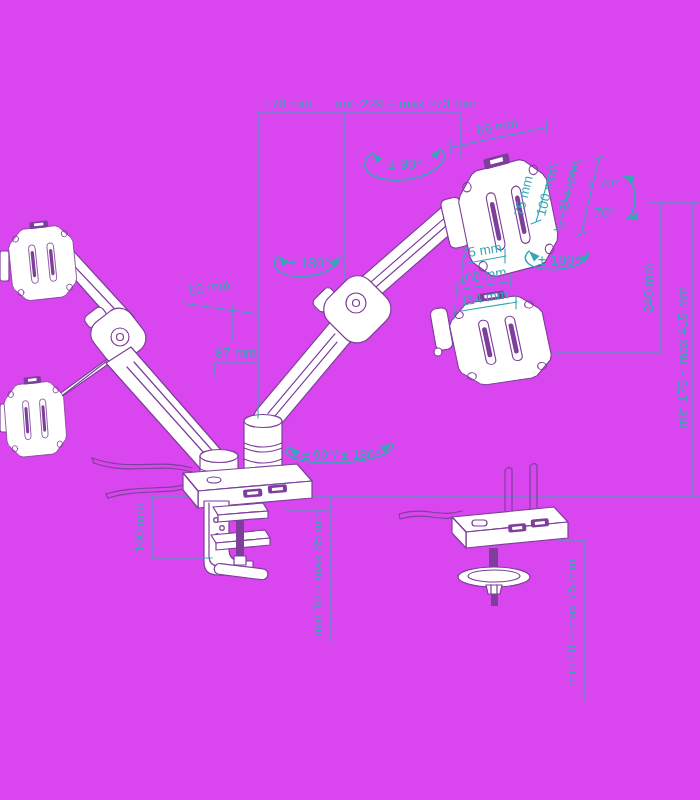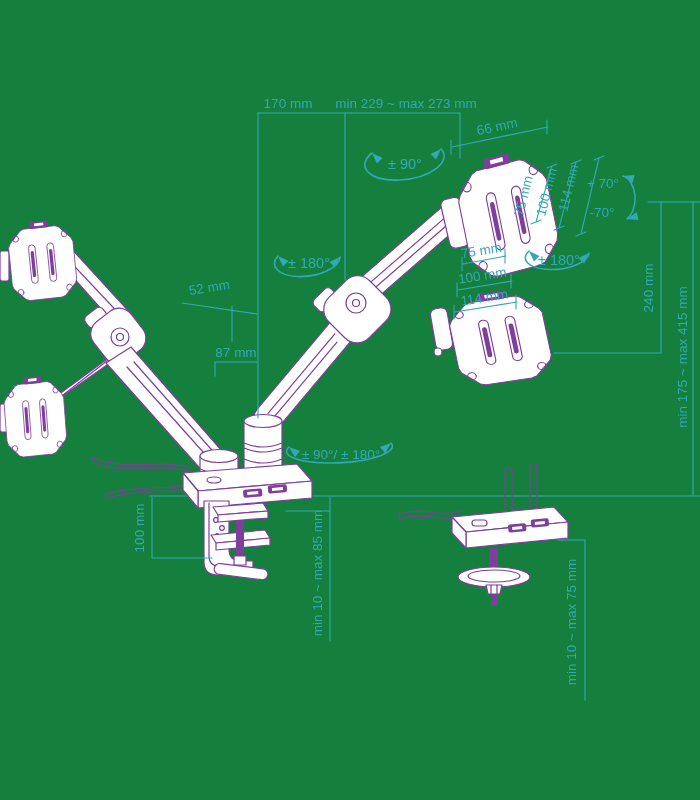--- a/index.html
+++ b/index.html
@@ -1,16 +1,16 @@
 <!DOCTYPE html>
 <html><head>
 <meta charset="utf-8">
 <style>
   html,body{margin:0;padding:0;background:#ffffff;}
-  .page{width:700px;height:800px;background:#15803d;position:relative;overflow:hidden;
+  .page{width:700px;height:800px;background:#d946ef;position:relative;overflow:hidden;
         font-family:"Liberation Sans", sans-serif;text-align:center;}
   svg text{font-family:"Liberation Sans", sans-serif;fill:#35a7b7;font-size:13.5px;}
   .tl{stroke:#35a7b7;stroke-width:1.1;fill:none;stroke-linecap:round;}
   .arc{stroke:#35a7b7;stroke-width:1.6;fill:none;stroke-linecap:round;}
   .ah{fill:#35a7b7;stroke:none;}
   .pp{stroke:#7d3f9b;stroke-width:1.2;fill:none;stroke-linejoin:round;stroke-linecap:round;}
   .pw{stroke:#7d3f9b;stroke-width:1.2;fill:#ffffff;stroke-linejoin:round;}
   .pf{fill:#7d3f9b;stroke:none;}
   .ws{fill:#ffffff;stroke:none;}
   .big{font-size:14.5px;}

